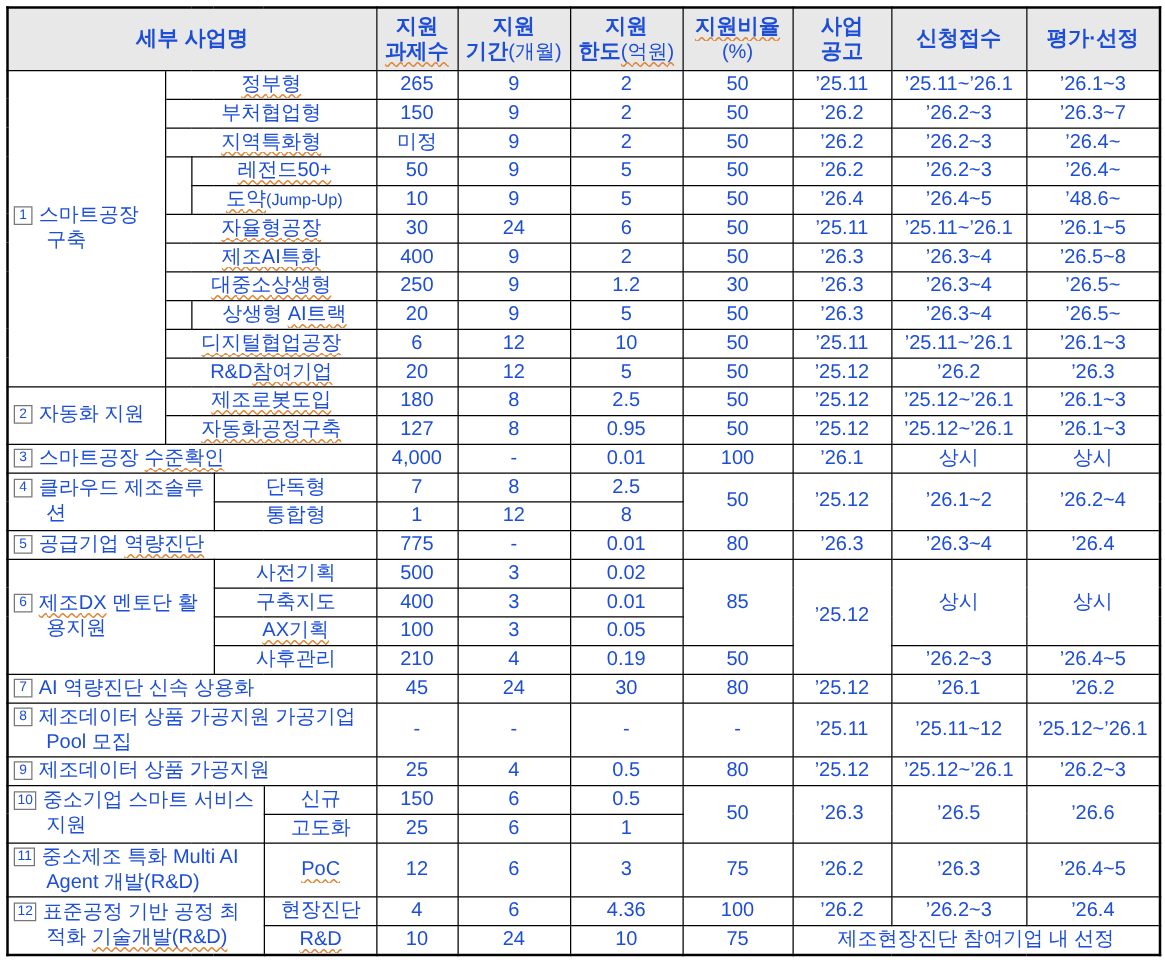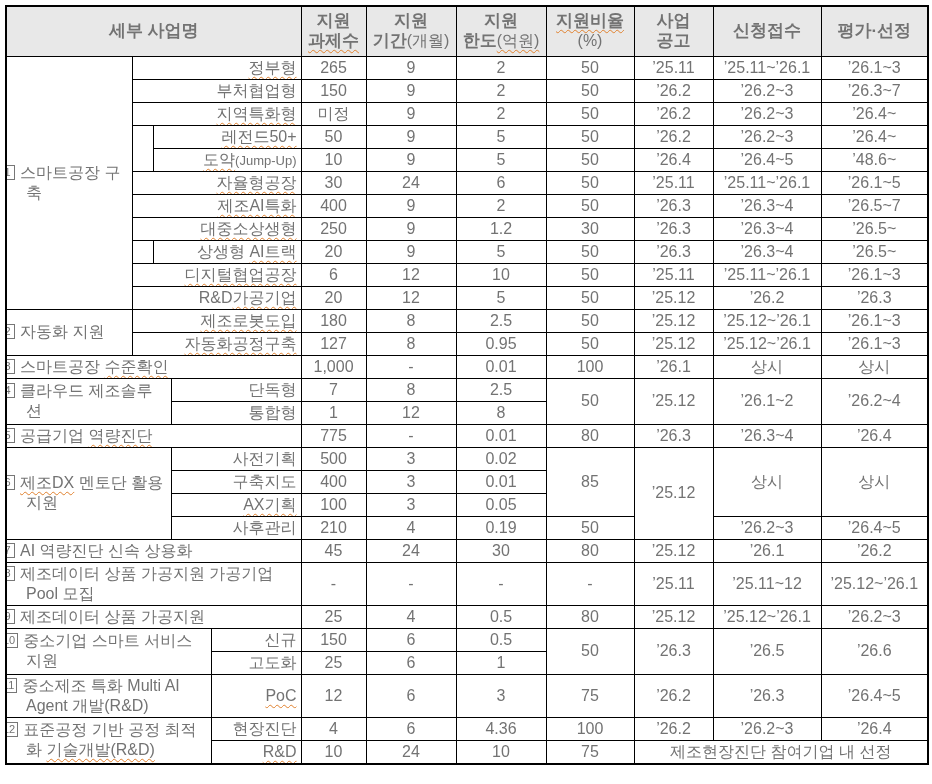--- a/index.html
+++ b/index.html
@@ -1,43 +1,43 @@
 <!DOCTYPE html>
 <html lang="ko" style="--headerBg: #e8e8e8; --border: #000000; --wavy: #e0812e;"><head>
 <meta charset="utf-8">
 <style>
   html,body{margin:0;padding:0;background:#ffffff;}
   .page{
     width:932px;height:784px;box-sizing:border-box;
     padding:5px;background:#ffffff;
     font-family:"Liberation Sans","DejaVu Sans",sans-serif;
-    color:#737373;
+    color:#1d4ed8;
   }
   table.sched{
     border-collapse:collapse;table-layout:fixed;width:921px;
     border:2px solid var(--border,#000);
     font-family:"Liberation Sans","DejaVu Sans",sans-serif;
   }
   .sched td,.sched th{
     border:1px solid var(--border,#000);
     padding:1px 4px;
     text-align:center;vertical-align:middle;
     font-size:16px;line-height:1.25;
     overflow:hidden;
   }
   .sched thead tr{height:50px;}
   .sched tbody tr{height:23px;}
   .sched th{
     background:var(--headerBg,#e8e8e8);
     font-weight:bold;font-size:17px;line-height:1.2;
   }
-  .sched td.nm{text-align:right;padding-left:5px;}
+  .sched td.nm{text-align:center;padding-left:5px;}
   .sched td.sec{
     text-align:left;
-    padding:1px 3px 1px 19px;
+    padding:1px 3px 1px 30px;
     text-indent:-26px;
   }
   .sched td.ind{padding:0;}
   .box{
     display:inline-block;
     border:1px solid #777;
     font-size:11px;line-height:13px;
     min-width:9px;padding:0 2px;margin-right:5px;
     text-align:center;text-indent:0;
     vertical-align:2px;
@@ -147,21 +147,21 @@
           <td><span class="">’26.1~5</span></td>
         </tr>
         <tr>
           <td colspan="4" class="nm"><span class="wavy">제조AI특화</span></td>
           <td><span class="">400</span></td>
           <td><span class="">9</span></td>
           <td><span class="">2</span></td>
           <td><span class="">50</span></td>
           <td><span class="">’26.3</span></td>
           <td><span class="">’26.3~4</span></td>
-          <td><span class="">’26.5~7</span></td>
+          <td><span class="">’26.5~8</span></td>
         </tr>
         <tr>
           <td colspan="4" class="nm"><span class="wavy">대중소상생형</span></td>
           <td><span class="">250</span></td>
           <td><span class="">9</span></td>
           <td><span class="">1.2</span></td>
           <td><span class="">30</span></td>
           <td><span class="">’26.3</span></td>
           <td><span class="">’26.3~4</span></td>
           <td><span class="">’26.5~</span></td>
@@ -181,21 +181,21 @@
           <td colspan="4" class="nm"><span class="wavy">디지털협업공장</span></td>
           <td><span class="">6</span></td>
           <td><span class="">12</span></td>
           <td><span class="">10</span></td>
           <td><span class="">50</span></td>
           <td><span class="">’25.11</span></td>
           <td><span class="">’25.11~’26.1</span></td>
           <td><span class="">’26.1~3</span></td>
         </tr>
         <tr>
-          <td colspan="4" class="nm"><span class="">R&amp;D</span><span class="wavy ">가공기업</span></td>
+          <td colspan="4" class="nm"><span class="">R&amp;D</span><span class="wavy ">참여기업</span></td>
           <td><span class="">20</span></td>
           <td><span class="">12</span></td>
           <td><span class="">5</span></td>
           <td><span class="">50</span></td>
           <td><span class="">’25.12</span></td>
           <td><span class="">’26.2</span></td>
           <td><span class="">’26.3</span></td>
         </tr>
         <tr>
           <td rowspan="2" class="sec"><span class="box">2</span><span class="">자동화 지원</span></td>
@@ -213,21 +213,21 @@
           <td><span class="">127</span></td>
           <td><span class="">8</span></td>
           <td><span class="">0.95</span></td>
           <td><span class="">50</span></td>
           <td><span class="">’25.12</span></td>
           <td><span class="">’25.12~’26.1</span></td>
           <td><span class="">’26.1~3</span></td>
         </tr>
         <tr>
           <td colspan="5" class="sec"><span class="box">3</span><span class="">스마트공장 </span><span class="wavy ">수준확인</span></td>
-          <td><span class="">1,000</span></td>
+          <td><span class="">4,000</span></td>
           <td><span class="">-</span></td>
           <td><span class="">0.01</span></td>
           <td><span class="">100</span></td>
           <td><span class="">’26.1</span></td>
           <td><span class="">상시</span></td>
           <td><span class="">상시</span></td>
         </tr>
         <tr>
           <td colspan="3" rowspan="2" class="sec"><span class="box">4</span><span class="">클라우드 제조솔루션</span></td>
           <td colspan="2" class="nm"><span class="">단독형</span></td>

